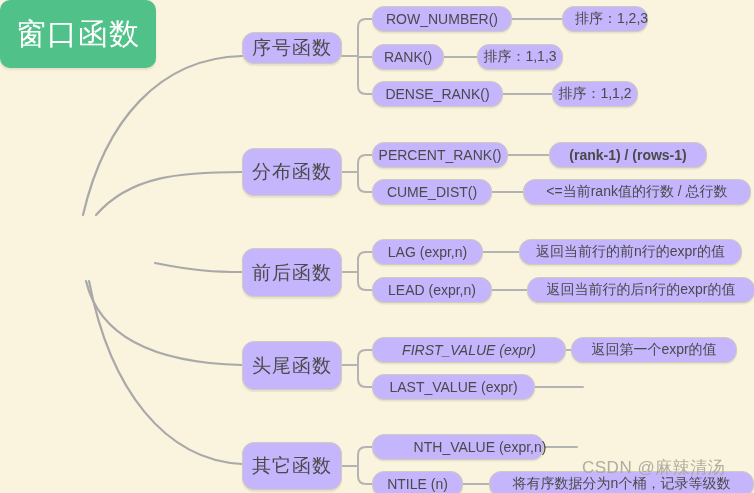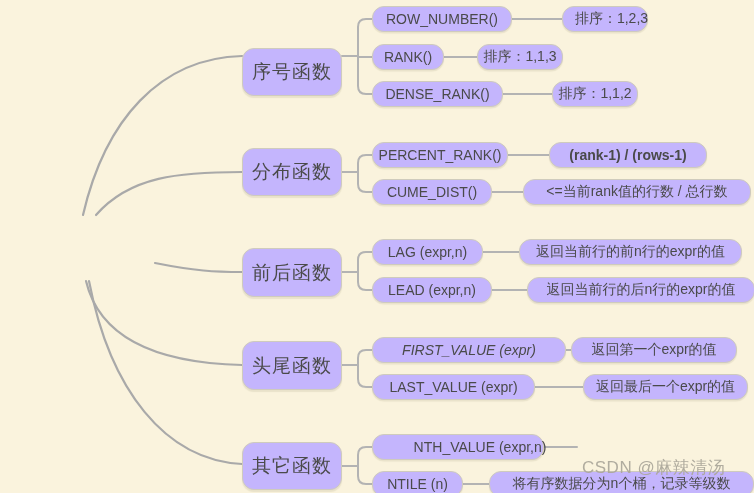--- a/index.html
+++ b/index.html
@@ -72,22 +72,23 @@
       <path d="M492,192 H523"></path>
       <path d="M483,252 H519"></path>
       <path d="M492,290 H527"></path>
       <path d="M539,350 H571"></path>
       <path d="M535,387 H583"></path>
       <path d="M544,447 H577"></path>
       <path d="M463,484 H489"></path>
     </g>
   </svg>
 
+  <div class="node root" style="left:0;top:214;width:156px;height:68px;">窗口函数</div>
 
-  <div class="node branch" style="left:242px;top:32px;width:100px;height:48px;margin-top:16px;">序号函数</div>
+  <div class="node branch" style="left:242px;top:32px;width:100px;height:32px;">序号函数</div>
   <div class="node branch" style="left:242px;top:148px;width:100px;height:48px;">分布函数</div>
   <div class="node branch" style="left:242px;top:248px;width:100px;height:49px;">前后函数</div>
   <div class="node branch" style="left:242px;top:341px;width:100px;height:49px;text-align:right;">头尾函数</div>
   <div class="node branch" style="left:242px;top:442px;width:100px;height:48px;">其它函数</div>
 
   <div class="node leaf" style="left:372px;top:6px;width:140px;">ROW_NUMBER()</div>
   <div class="node desc" style="left:562px;top:6px;width:86px;padding-left:13px;">排序：1,2,3</div>
   <div class="node leaf" style="left:372px;top:44px;width:72px;">RANK()</div>
   <div class="node desc" style="left:477px;top:44px;width:86px;">排序：1,1,3</div>
   <div class="node leaf" style="left:372px;top:81px;width:131px;">DENSE_RANK()</div>
@@ -99,21 +100,20 @@
   <div class="node desc" style="left:523px;top:179px;width:228px;">&lt;=当前rank值的行数 / 总行数</div>
 
   <div class="node leaf" style="left:372px;top:239px;width:111px;">LAG (expr,n)</div>
   <div class="node desc" style="left:519px;top:239px;width:223px;">返回当前行的前n行的expr的值</div>
   <div class="node leaf" style="left:372px;top:277px;width:120px;">LEAD (expr,n)</div>
   <div class="node desc" style="left:527px;top:277px;width:228px;">返回当前行的后n行的expr的值</div>
 
   <div class="node leaf" style="left:372px;top:337px;width:194px;font-style:italic;">FIRST_VALUE (expr)</div>
   <div class="node desc" style="left:571px;top:337px;width:166px;">返回第一个expr的值</div>
   <div class="node leaf" style="left:372px;top:374px;width:163px;">LAST_VALUE (expr)</div>
-  <div class="node desc" style="left:583px;top:374px;width:165px;">返回最后一个expr的值</div>
 
   <div class="node leaf" style="left:372px;top:434px;width:172px;padding-left:44px;">NTH_VALUE (expr,n)</div>
   <div class="node leaf" style="left:372px;top:471px;width:91px;">NTILE (n)</div>
   <div class="node desc" style="left:489px;top:471px;width:265px;">将有序数据分为n个桶，记录等级数</div>
 
   <div class="watermark" style="left:582px;top:456px;">CSDN @麻辣清汤</div>
 
 </div>
 
 </body></html>

